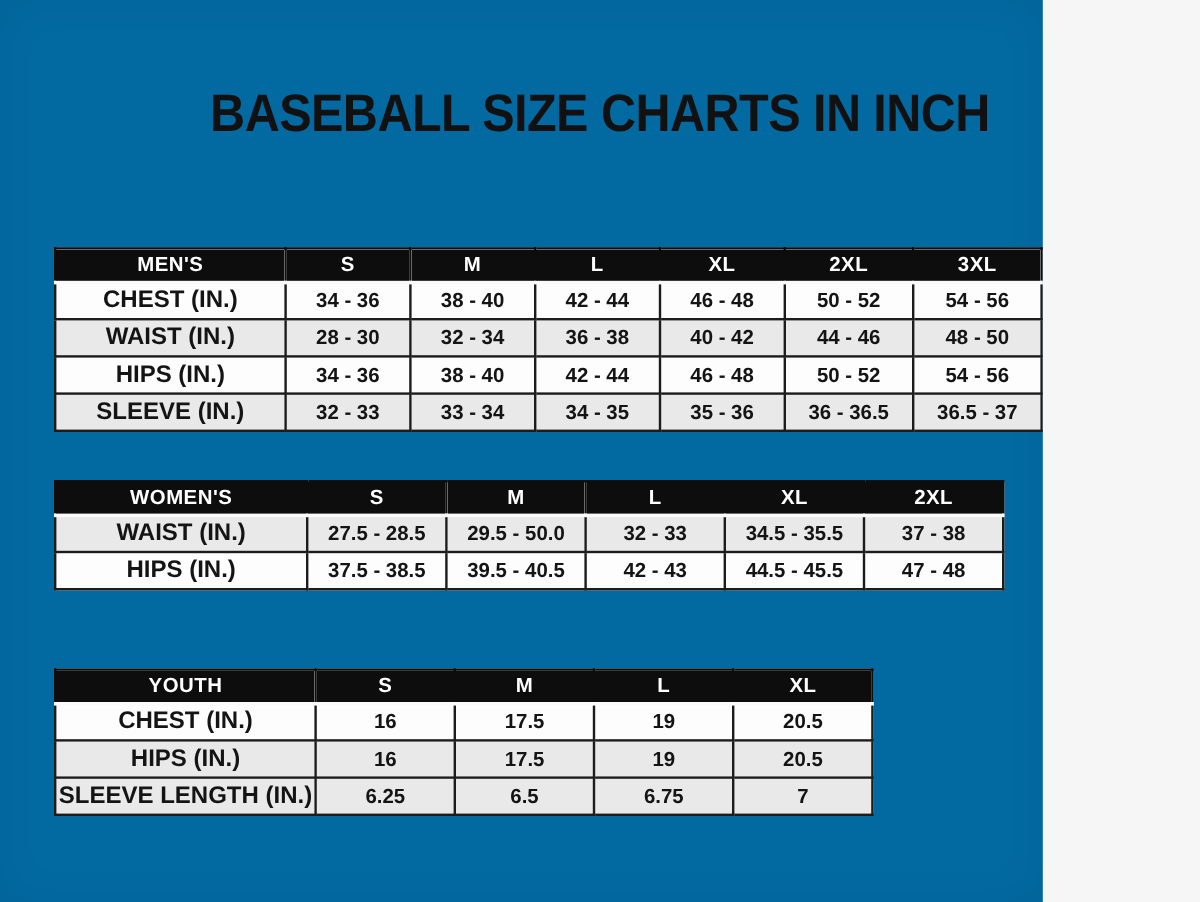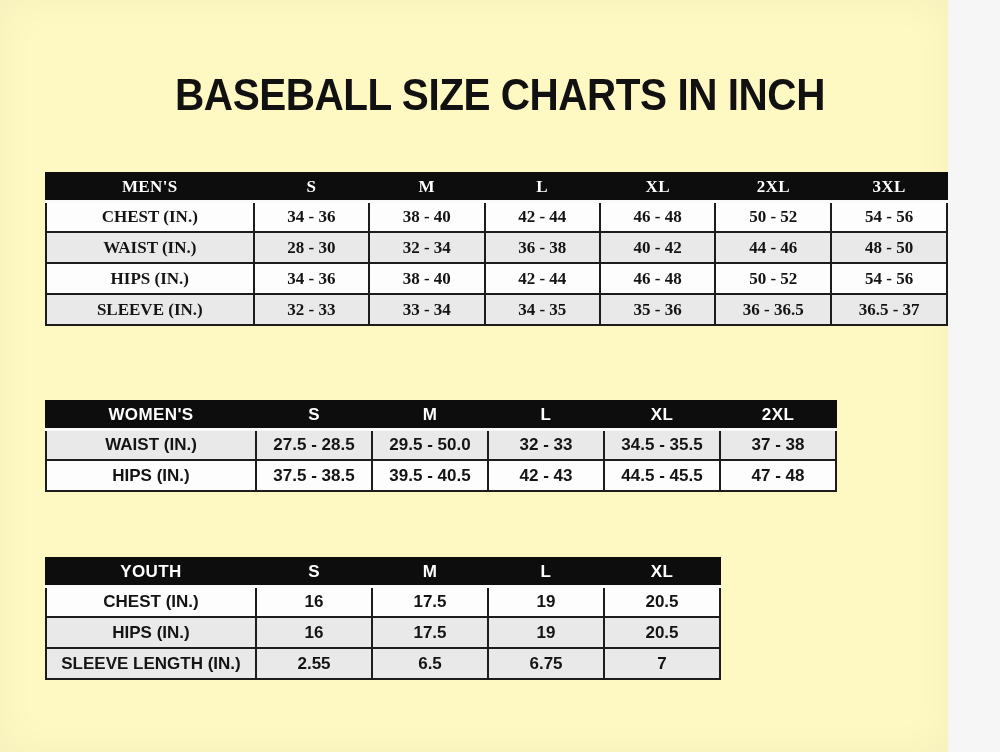--- a/index.html
+++ b/index.html
@@ -2,22 +2,22 @@
 <html><head>
 <meta charset="utf-8">
 <style>
   * { margin:0; padding:0; box-sizing:border-box; }
   html,body { width:1000px; height:752px; }
   body {
     background:#f6f6f6;
     font-family:"Liberation Sans", sans-serif;
   }
   .page {
-    position:relative; width:948px; height:752px;
-    background:#fef9c3; overflow:hidden;
+    position:relative; width:869px; height:752px;
+    background:#0369a1; overflow:hidden;
     box-shadow: inset 0 0 40px rgba(0,0,0,0.04);
   }
   .title {
     position:absolute; top:70px; left:0; width:1000px;
     text-align:center; font-size:44px; font-weight:700;
     color:#111; letter-spacing:-0.5px;
     transform:scaleX(0.92); transform-origin:center;
     white-space:nowrap;
   }
   table.chart {
@@ -30,22 +30,22 @@
     padding:0 2px; height:31px; font-size:17px; color:#141414;
     white-space:nowrap; overflow:hidden;
   }
   .chart thead th {
     background:#0d0d0d; color:#ffffff;
     border-color:#0d0d0d;
     border-bottom:3px solid #fafafa;
     height:28px; font-size:17px; letter-spacing:0.4px;
   }
   .chart tbody tr.alt td, .chart tbody tr.alt th { background:#e9e9e9; }
-  .chart tbody tr th[scope="row"] { font-size:17px; }
-  #mens   { left:45px; top:172px;font-family:Liberation Serif, serif; }
+  .chart tbody tr th[scope="row"] { font-size:20px; }
+  #mens   { left:45px; top:206px; }
   #womens { left:45px; top:400px; }
   #youth  { left:45px; top:557px; }
   col.label-col { width:210px; }
   col.data-col  { width:117px; }
   #womens col.data-col { width:116px; }
   #youth  col.data-col { width:116px; }
 </style>
 </head>
 <body>
 
@@ -180,21 +180,21 @@
       </tr>
       <tr class="alt">
         <th scope="row">HIPS (IN.)</th>
         <td>16</td>
         <td>17.5</td>
         <td>19</td>
         <td>20.5</td>
       </tr>
       <tr class="alt">
         <th scope="row">SLEEVE LENGTH (IN.)</th>
-        <td>2.55</td>
+        <td>6.25</td>
         <td>6.5</td>
         <td>6.75</td>
         <td>7</td>
       </tr>
     </tbody>
   </table>
 
 </div>
 
 </body></html>

